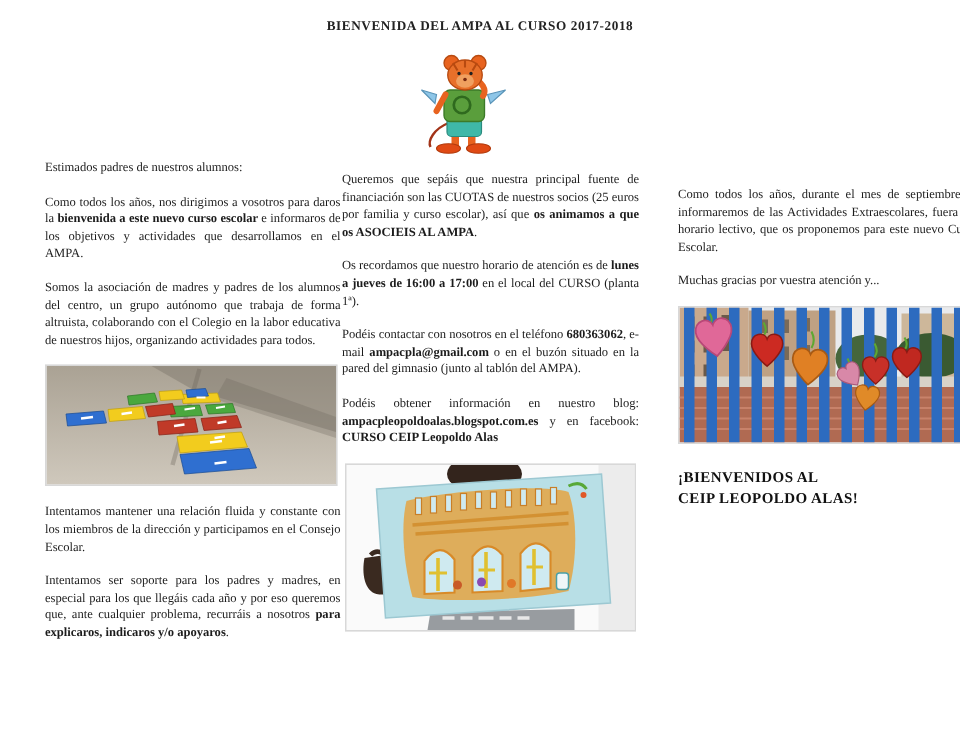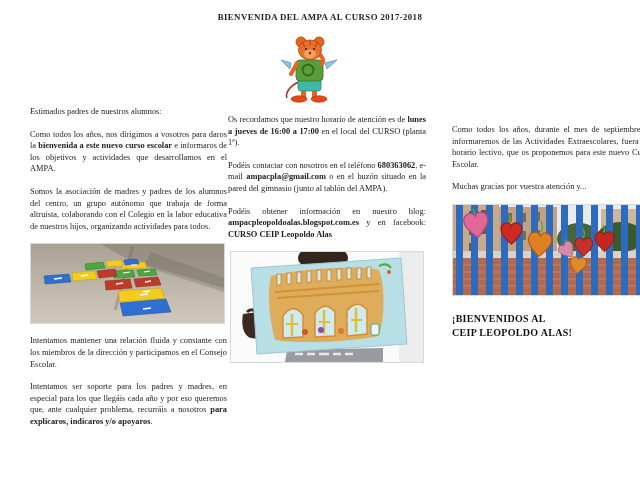--- a/index.html
+++ b/index.html
@@ -86,20 +86,21 @@
 
         <path d="M112,65 L120,64 M109,51 L117,50 M112,48 L119,47 M85,40 L92,39 M114,38 L120,37 M23,35 L31,34 M50,32 L57,31" stroke="#ffffff" stroke-width="1.6"></path>
         <path d="M92,29 L99,28 M113,28 L119,27 M100,21 L106,21" stroke="#ffffff" stroke-width="1.2"></path>
       </svg>
     </div>
     <p><span>Intentamos mantener una relación fluida y constante con los miembros de la dirección y participamos en el Consejo Escolar.</span></p>
     <p><span>Intentamos ser soporte para los padres y madres, en especial para los que llegáis cada año y por eso queremos que, ante cualquier problema, recurráis a nosotros </span><span class="b">para explicaros, indicaros y/o apoyaros</span><span>.</span></p>
   </div>
 
   <div class="col" id="col2">
+    <p><span>Queremos que sepáis que nuestra principal fuente de financiación son las CUOTAS de nuestros socios (25 euros por familia y curso escolar), así que </span><span class="b">os animamos a que os ASOCIEIS AL AMPA</span><span>.</span></p>
     <p><span>Os recordamos que nuestro horario de atención es de </span><span class="b">lunes a jueves de 16:00 a 17:00</span><span> en el local del CURSO (planta 1ª).</span></p>
     <p><span>Podéis contactar con nosotros en el teléfono </span><span class="b">680363062</span><span>, e-mail </span><span class="b">ampacpla@gmail.com</span><span> o en el buzón situado en la pared del gimnasio (junto al tablón del AMPA).</span></p>
     <p><span>Podéis obtener información en nuestro blog: </span><span class="b">ampacpleopoldoalas.blogspot.com.es</span><span> y en facebook: </span><span class="b">CURSO CEIP Leopoldo Alas</span></p>
     <div class="photo-wrap2">
       <svg class="photo" width="192" height="110" viewBox="0 0 192 110">
         <rect width="192" height="110" fill="#fafafa"></rect>
         <rect x="168" y="0" width="24" height="110" fill="#ececec"></rect>
         <ellipse cx="92" cy="6" rx="25" ry="13" fill="#33241c"></ellipse>
         <polygon points="56,98 152,96 152,110 54,110" fill="#989ca0"></polygon>
         <path d="M64,102 h8 M76,102 h8 M88,102 h10 M102,102 h8 M114,102 h8" stroke="#e8e8e8" stroke-width="2.4"></path>

